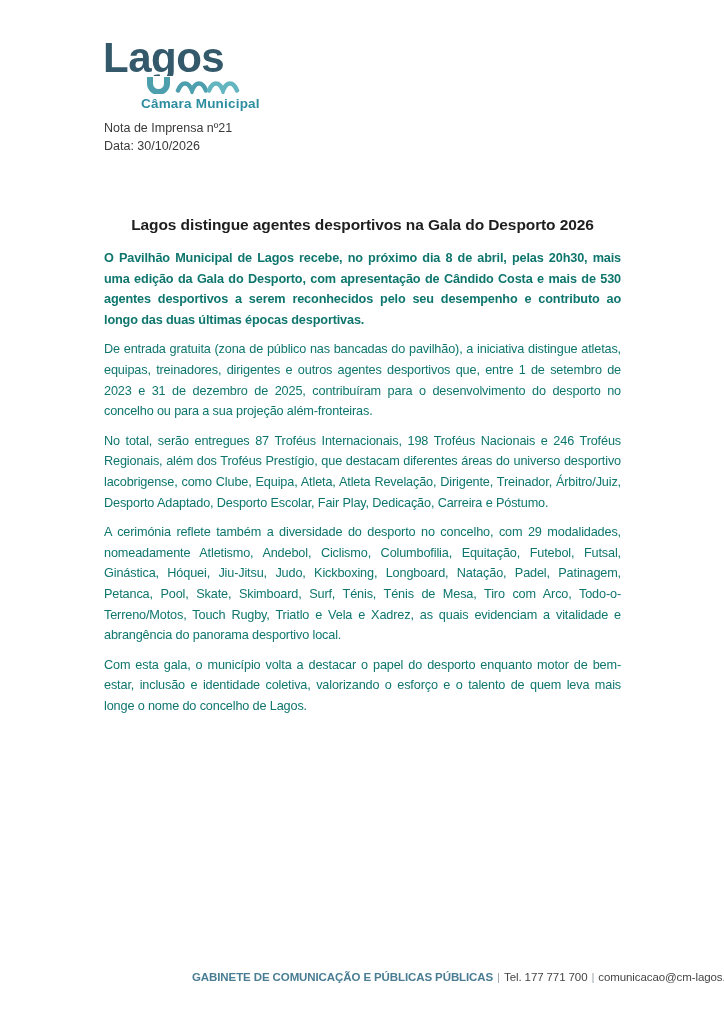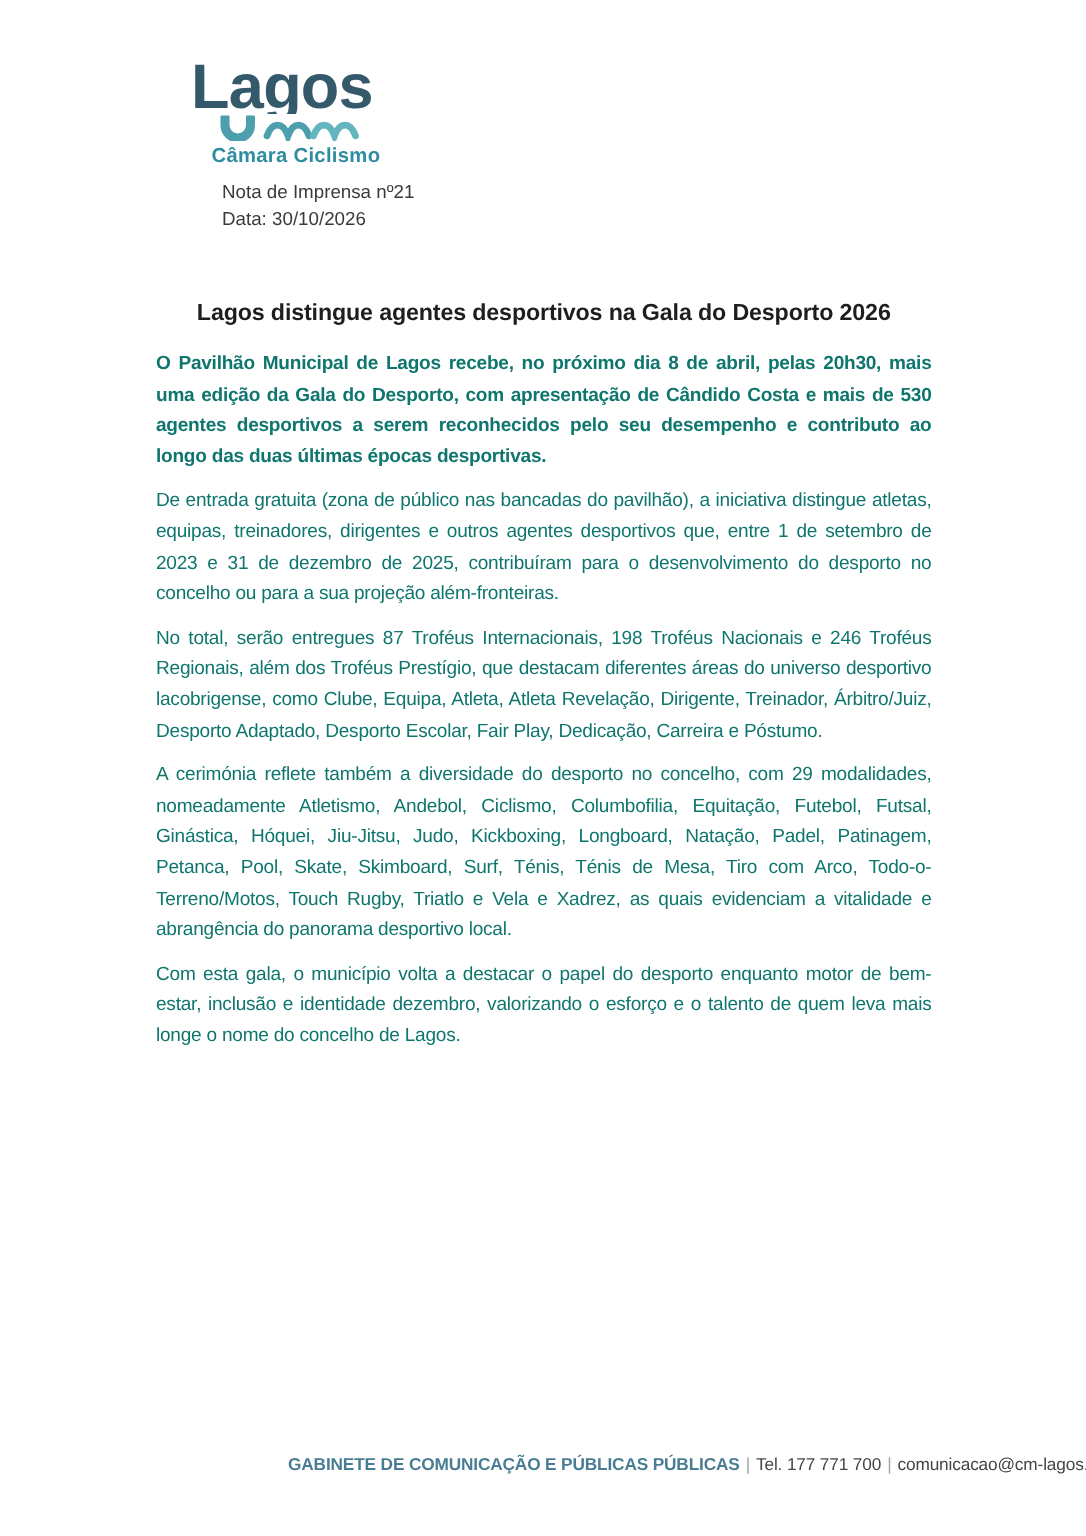--- a/index.html
+++ b/index.html
@@ -18,43 +18,41 @@
 
   
   .logo { position:absolute; left:103px; top:42px; width:170px; }
   .wordmark-clip { height:34px; overflow:hidden; }
   .wordmark {
     display:block;
     font-size:42px; font-weight:700;
     line-height:40px; margin-top:-4px;
     letter-spacing:-0.5px;
     color:#33596a;
-    text-align:center;
   }
   .waves { display:block; margin:1px 0 0 42px; width:96px; height:17px; }
   .waves .u  { fill:none; stroke:#4d9fae; stroke-width:6;   stroke-linecap:round; }
   .waves .w1 { fill:none; stroke:#4d9fae; stroke-width:4.5; stroke-linecap:round; }
   .waves .w2 { fill:none; stroke:#63b5bf; stroke-width:4.5; stroke-linecap:round; }
   .logo-sub {
     margin:2px 0 0 38px;
     font-size:13.5px; font-weight:700;
     letter-spacing:0.2px;
     color:#2f8da0;
     white-space:nowrap;
   }
 
   .press-note {
     position:absolute; left:104px; top:119px;
     font-size:12.5px; line-height:18px;
     color:#3a3a3a;
-    margin-left:44px;
   }
 
   
-  .doc-body { position:absolute; left:104px; top:200px; width:517px; }
+  .doc-body { position:absolute; left:104px; top:216px; width:517px; }
   .doc-title {
     font-size:15.5px; font-weight:700;
     text-align:center; color:#1e1e1e;
     letter-spacing:-0.1px;
     margin:0 0 14px 0;
   }
   .para {
     font-size:12.7px; line-height:20.6px;
     letter-spacing:-0.15px;
     text-align:justify;
@@ -82,35 +80,35 @@
   <header>
     <div class="logo">
       <div class="wordmark-clip">
         <span class="wordmark">Lagos</span>
       </div>
       <svg class="waves" viewBox="0 0 96 17" aria-hidden="true">
         <path class="u" d="M5,1 v5.5 a8.5,8.5 0 0 0 17,0 V1"></path>
         <path class="w1" d="M33,13.5 c3.5,-9.5 10.5,-9.5 14,0 c3.5,-9.5 10.5,-9.5 14,0"></path>
         <path class="w2" d="M64,13.5 c3.5,-9.5 10.5,-9.5 14,0 c3.5,-9.5 10.5,-9.5 14,0"></path>
       </svg>
-      <div class="logo-sub">Câmara Ciclismo</div>
+      <div class="logo-sub">Câmara Municipal</div>
     </div>
 
     <div class="press-note">
       <div>Nota de Imprensa nº21</div>
       <div>Data: 30/10/2026</div>
     </div>
   </header>
 
   <main class="doc-body">
     <h1 class="doc-title">Lagos distingue agentes desportivos na Gala do Desporto 2026</h1>
     <p class="para bold">O Pavilhão Municipal de Lagos recebe, no próximo dia 8 de abril, pelas 20h30, mais uma edição da Gala do Desporto, com apresentação de Cândido Costa e mais de 530 agentes desportivos a serem reconhecidos pelo seu desempenho e contributo ao longo das duas últimas épocas desportivas.</p>
     <p class="para">De entrada gratuita (zona de público nas bancadas do pavilhão), a iniciativa distingue atletas, equipas, treinadores, dirigentes e outros agentes desportivos que, entre 1 de setembro de 2023 e 31 de dezembro de 2025, contribuíram para o desenvolvimento do desporto no concelho ou para a sua projeção além-fronteiras.</p>
     <p class="para">No total, serão entregues 87 Troféus Internacionais, 198 Troféus Nacionais e 246 Troféus Regionais, além dos Troféus Prestígio, que destacam diferentes áreas do universo desportivo lacobrigense, como Clube, Equipa, Atleta, Atleta Revelação, Dirigente, Treinador, Árbitro/Juiz, Desporto Adaptado, Desporto Escolar, Fair Play, Dedicação, Carreira e Póstumo.</p>
     <p class="para">A cerimónia reflete também a diversidade do desporto no concelho, com 29 modalidades, nomeadamente Atletismo, Andebol, Ciclismo, Columbofilia, Equitação, Futebol, Futsal, Ginástica, Hóquei, Jiu-Jitsu, Judo, Kickboxing, Longboard, Natação, Padel, Patinagem, Petanca, Pool, Skate, Skimboard, Surf, Ténis, Ténis de Mesa, Tiro com Arco, Todo-o-Terreno/Motos, Touch Rugby, Triatlo e Vela e Xadrez, as quais evidenciam a vitalidade e abrangência do panorama desportivo local.</p>
-    <p class="para">Com esta gala, o município volta a destacar o papel do desporto enquanto motor de bem-estar, inclusão e identidade dezembro, valorizando o esforço e o talento de quem leva mais longe o nome do concelho de Lagos.</p>
+    <p class="para">Com esta gala, o município volta a destacar o papel do desporto enquanto motor de bem-estar, inclusão e identidade coletiva, valorizando o esforço e o talento de quem leva mais longe o nome do concelho de Lagos.</p>
   </main>
 
   <footer class="doc-footer">
     <span class="dept">GABINETE DE COMUNICAÇÃO E PÚBLICAS PÚBLICAS</span><span class="sep">|</span><span class="contact">Tel. 177 771 700</span><span class="sep">|</span><span class="contact">comunicacao@cm-lagos.pt</span>
   </footer>
 
 </div>
 
 </body></html>

